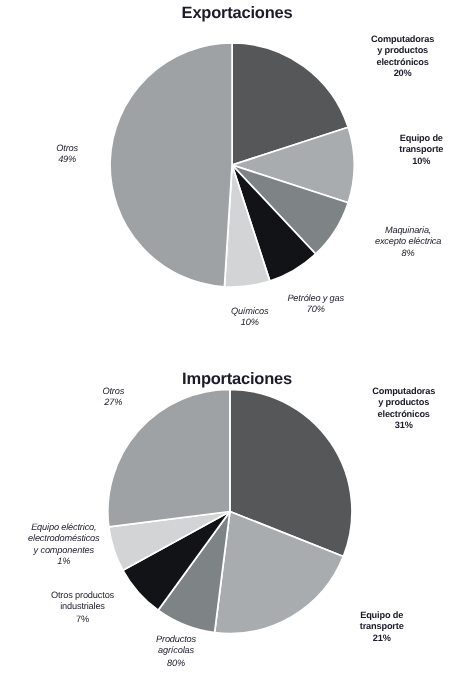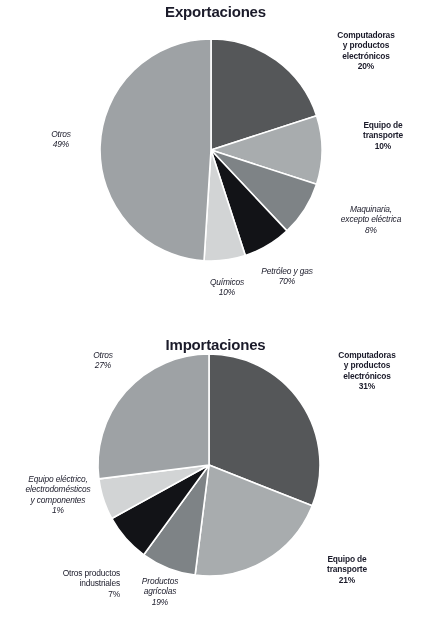--- a/index.html
+++ b/index.html
@@ -46,21 +46,21 @@
     position: absolute;
     font-size: 8.4px;
     line-height: 10.4px;
     color: #1b1b2a;
     font-family: "Liberation Sans", sans-serif;
     font-stretch: condensed;
     white-space: pre-line;
     letter-spacing: -0.15px;
   }
   .lbl-right { text-align: center; font-weight: bold; }
-  .lbl-left  { text-align: right; margin-top: 32px; }
+  .lbl-left  { text-align: center; }
   .lbl-center{ text-align: center; font-style: italic; }
 </style>
 </head>
 <body>
 
 <div class="chart-block" id="chart-exportaciones">
 
   <div class="chart-title">Exportaciones</div>
 
   <svg class="pie-svg" width="431" height="318" viewBox="0 0 431 318">
@@ -116,21 +116,21 @@
 y productos
 electrónicos
 31%</div>
 
   <div class="slice-label lbl-right" style="left:302px; top:236px; width:90px;">Equipo de
 transporte
 21%</div>
 
   <div class="slice-label lbl-center" style="left:125px; top:258px; width:70px;">Productos
 agrícolas
-19%</div>
+80%</div>
 
   <div class="slice-label lbl-left" style="left:30px; top:218px; width:90px;">Otros productos
 industriales
 7%</div>
 
   <div class="slice-label lbl-center" style="left:4px; top:156px; width:108px;">Equipo eléctrico,
 electrodomésticos
 y componentes
 1%</div>
 

